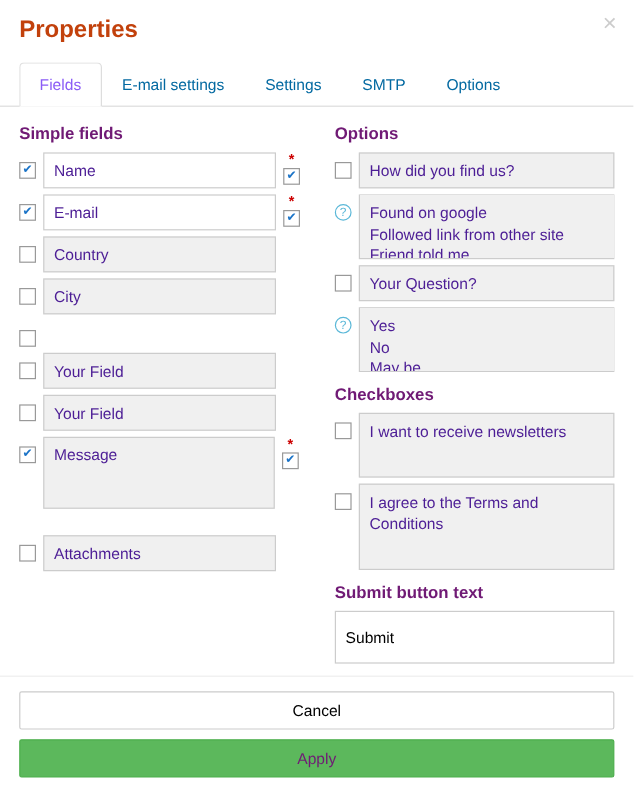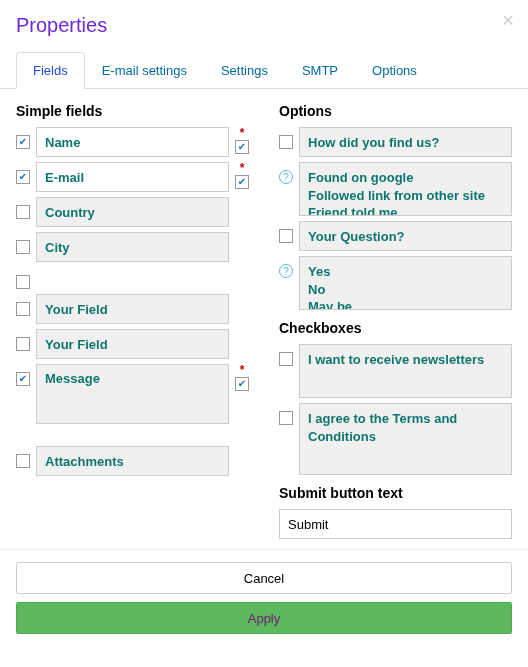--- a/index.html
+++ b/index.html
@@ -5,74 +5,73 @@
   * { box-sizing: border-box; margin: 0; padding: 0; }
   body {
     font-family: Arial, Helvetica, sans-serif;
     font-size: 13px;
     color: #333;
     background: #fff;
     width: 528px;
   }
   .dialog { width: 528px; position: relative; }
   .header { padding: 14px 16px 8px 16px; }
-  .header h2 { font-size: 20px; font-weight: normal; color: #6d28d9; }
+  .header h2 { font-size: 20px; font-weight: bold; color: #c2410c; }
   .close-x {
     position: absolute; top: 10px; right: 14px;
     font-size: 20px; color: #ccc; cursor: pointer; line-height: 1;
   }
   .tabs {
     display: flex; border-bottom: 1px solid #ddd;
     padding: 6px 16px 0 16px; gap: 0;
   }
   .tab {
     padding: 10px 16px; color: #0369a1; cursor: pointer;
     font-size: 13px; border: 1px solid transparent;
     position: relative; top: 1px;
   }
   .tab.active {
-    color: #1d4ed8; border: 1px solid #ddd; border-bottom: 1px solid #fff;
+    color: #8b5cf6; border: 1px solid #ddd; border-bottom: 1px solid #fff;
     border-radius: 4px 4px 0 0; background: #fff;
   }
   .body { display: flex; padding: 14px 16px 10px 16px; gap: 30px; }
   .col { flex: 1; min-width: 0; }
-  h3 { font-size: 14px; font-weight: bold; margin-bottom: 8px; color: #000000; }
+  h3 { font-size: 14px; font-weight: bold; margin-bottom: 8px; color: #701a75; }
   .row { display: flex; align-items: flex-start; margin-bottom: 5px; gap: 6px; }
   .cb {
     width: 14px; height: 14px; border: 1px solid #999;
     display: inline-flex; align-items: center; justify-content: center;
     margin-top: 8px; flex-shrink: 0; cursor: pointer; background: #fff;
   }
   .cb.checked { background: #fff; }
   .cb.checked::after { content: "✔"; font-size: 10px; color: #1a73c7; line-height: 1; }
   .fld {
     flex: 1; height: 30px; border: 1px solid #ccc;
-    padding: 6px 8px; font-size: 13px; color: #0f766e;
+    padding: 6px 8px; font-size: 13px; color: #4c1d95;
     background: #f0f0f0;
-    font-weight: bold;
   }
   .fld.active { background: #fff; }
   .fld.ta { height: 60px; resize: none; font-family: inherit; }
   .fld.ta-lg { height: 54px; resize: none; font-family: inherit; white-space: pre-line; line-height: 1.35; }
   .fld.ta-xl { height: 72px; resize: none; font-family: inherit; white-space: pre-line; line-height: 1.35; }
   .rcol { width: 14px; flex-shrink: 0; display: flex; flex-direction: column; align-items: center; gap: 1px; margin-top: 0; }
   .req { color: #c00; font-size: 12px; font-weight: bold; line-height: 1; }
   .rcb {
     width: 14px; height: 14px; border: 1px solid #999;
     display: inline-flex; align-items: center; justify-content: center;
     flex-shrink: 0; cursor: pointer; background: #fff;
   }
   .rcb.checked::after { content: "✔"; font-size: 10px; color: #1a73c7; line-height: 1; }
   .help {
     width: 14px; height: 14px; border-radius: 50%; border: 1px solid #5bb8d8;
     color: #5bb8d8; font-size: 10px; display: inline-flex;
     align-items: center; justify-content: center; margin-top: 8px; flex-shrink: 0;
   }
   .submit-row input {
-    width: 100%; height: 30px; border: 1px solid #ccc;
+    width: 100%; height: 44px; border: 1px solid #ccc;
     padding: 6px 8px; font-size: 13px; background: #fff;
   }
   .footer {
     border-top: 1px solid #eee; padding: 12px 16px;
     display: flex; justify-content: flex-end; gap: 8px; flex-direction: column;
   }
   .btn {
     height: 32px; padding: 0 14px; border: 1px solid #ccc;
     background: #fff; font-size: 13px; cursor: pointer; border-radius: 2px;
   }

